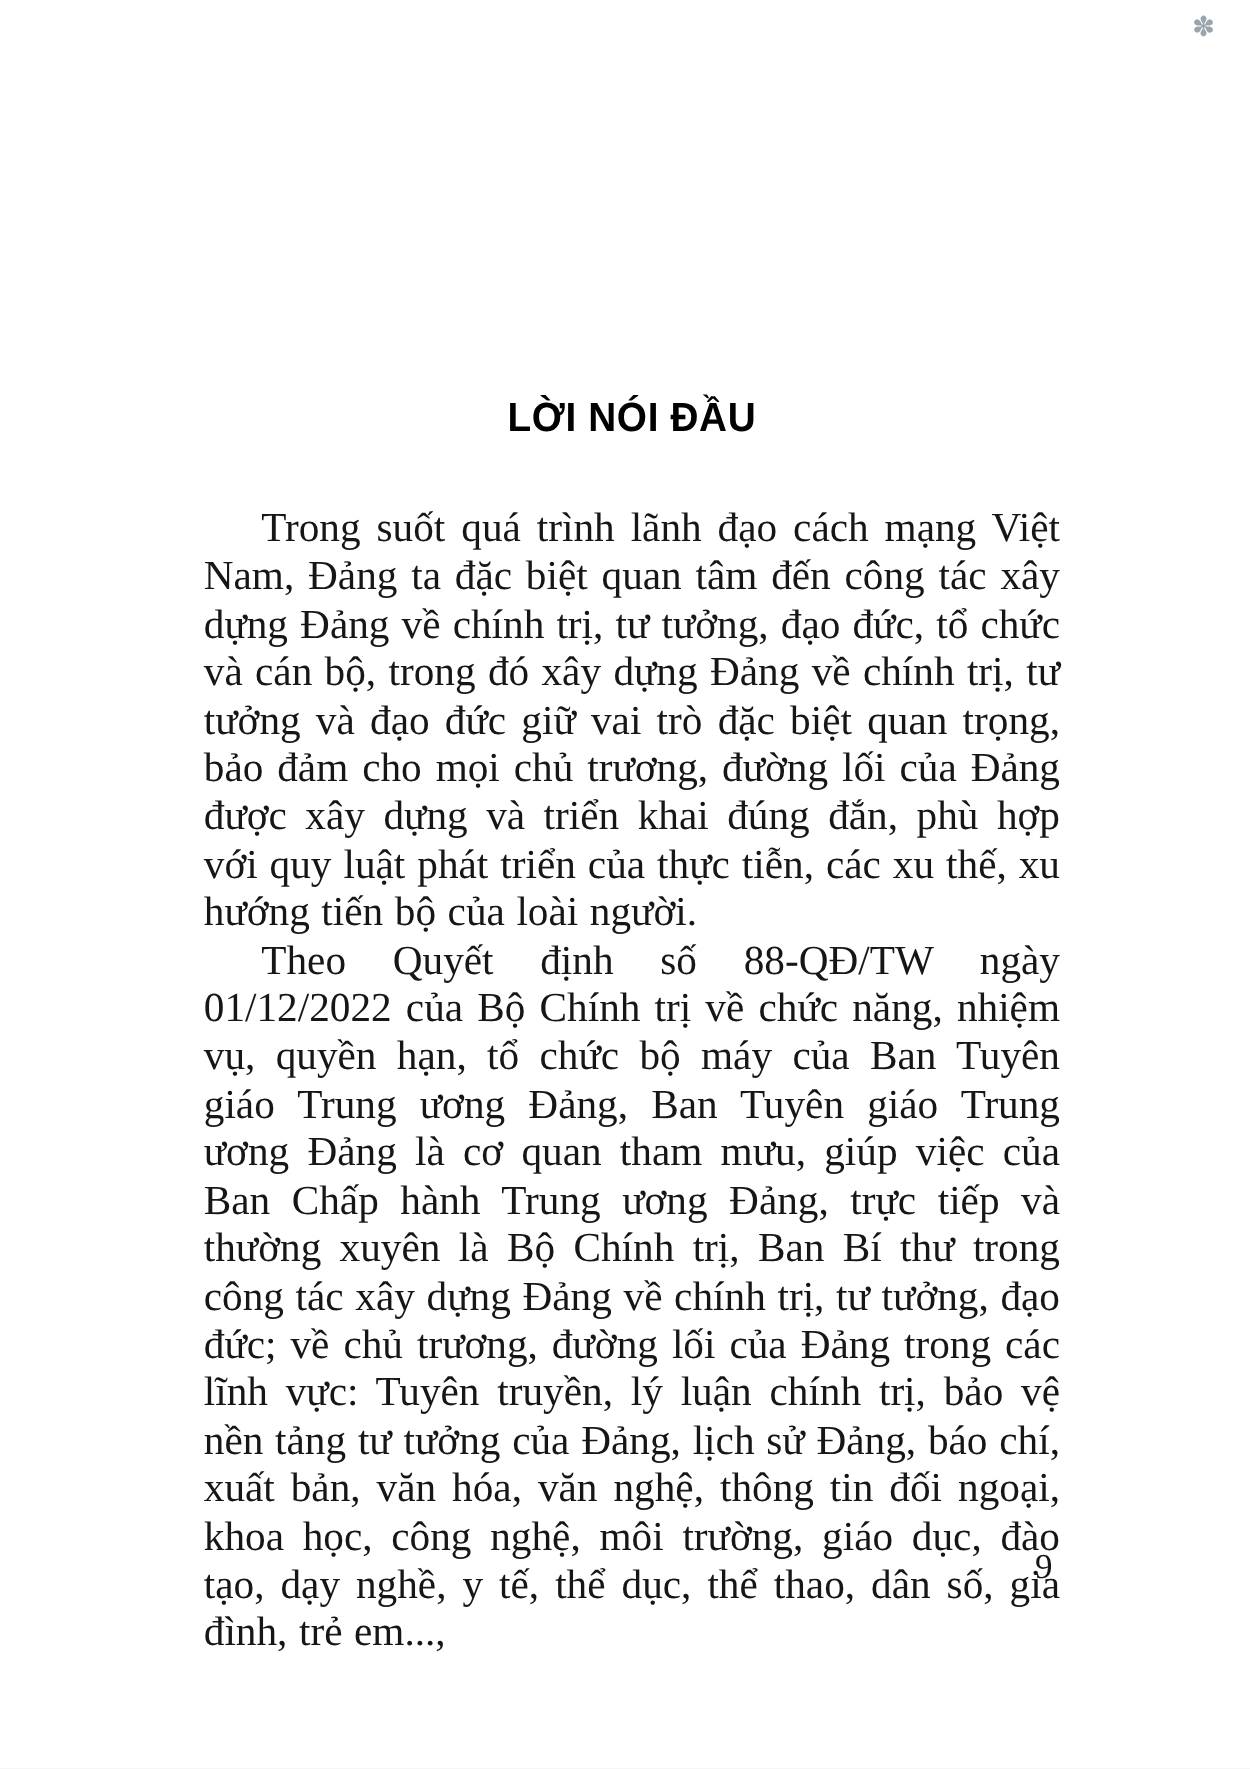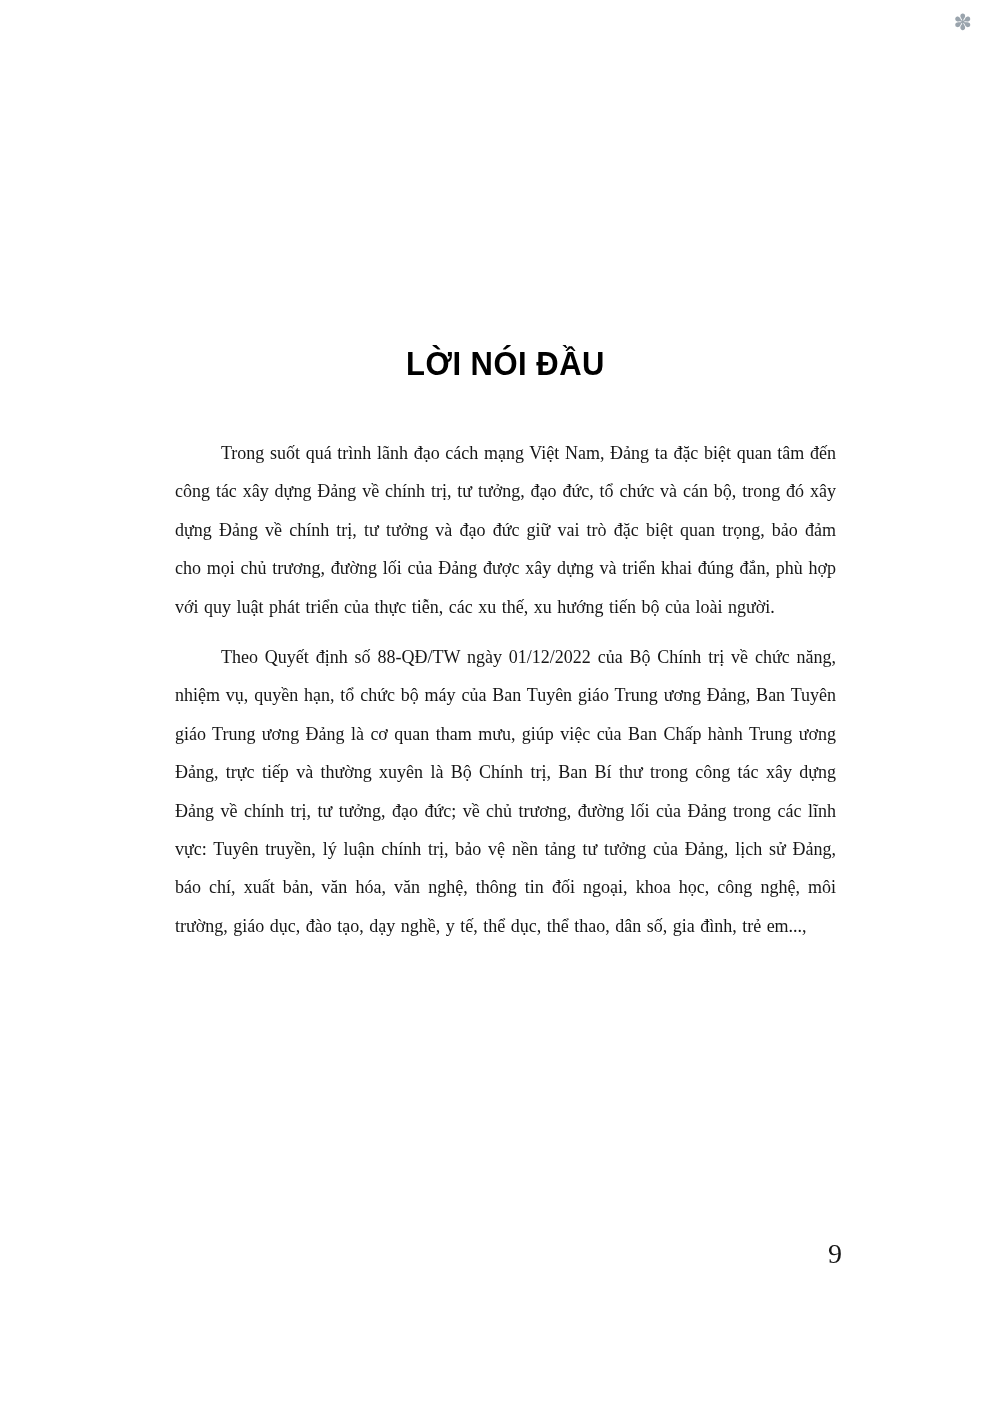--- a/index.html
+++ b/index.html
@@ -23,38 +23,38 @@
     right: 28px;
     font-size: 22px;
     color: #9aa4ad;
     font-family: "DejaVu Sans", sans-serif;
     line-height: 1;
   }
   .content {
     position: absolute;
     left: 163px;
     right: 152px;
-    top: 346px;
+    top: 316px;
   }
   .heading {
     margin: 0 0 52px 0;
     text-align: center;
     font-family: "Liberation Sans", sans-serif;
     font-weight: 800;
     font-size: 31px;
     letter-spacing: 0.5px;
     color: #000000;
     transform: scaleY(1.05);
   }
   .bodytext {
     margin-top: 30px;
   }
   .bodytext p {
-    margin: 12px;
-    font-size: 18px;
+    margin: 0;
+    font-size: 33px;
     line-height: 38.4px;
     text-align: justify;
     text-indent: 46px;
     word-spacing: 1px;
   }
   .page-number {
     position: absolute;
     left: 163px;
     right: 158px;
     top: 1238px;

